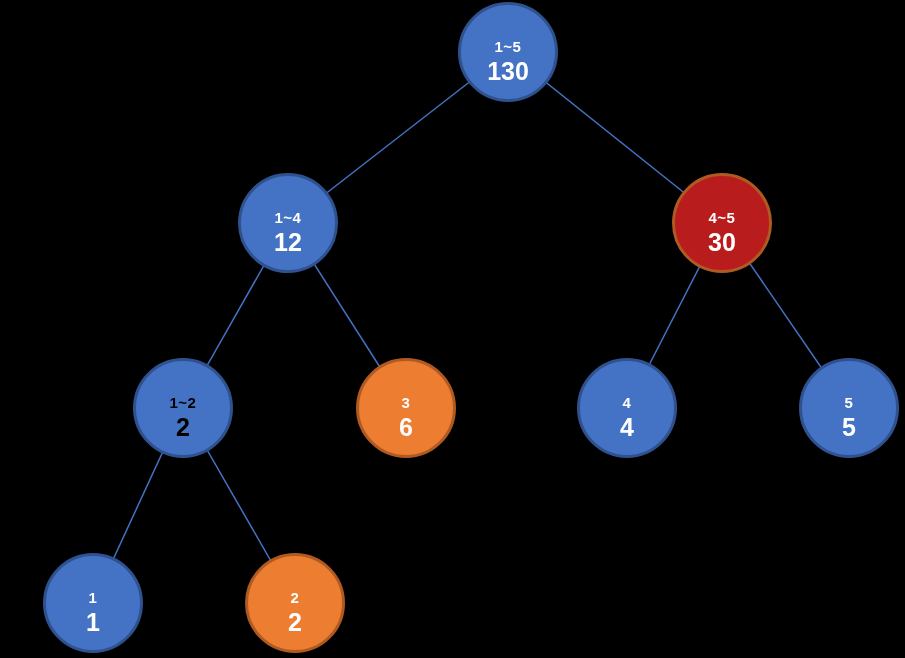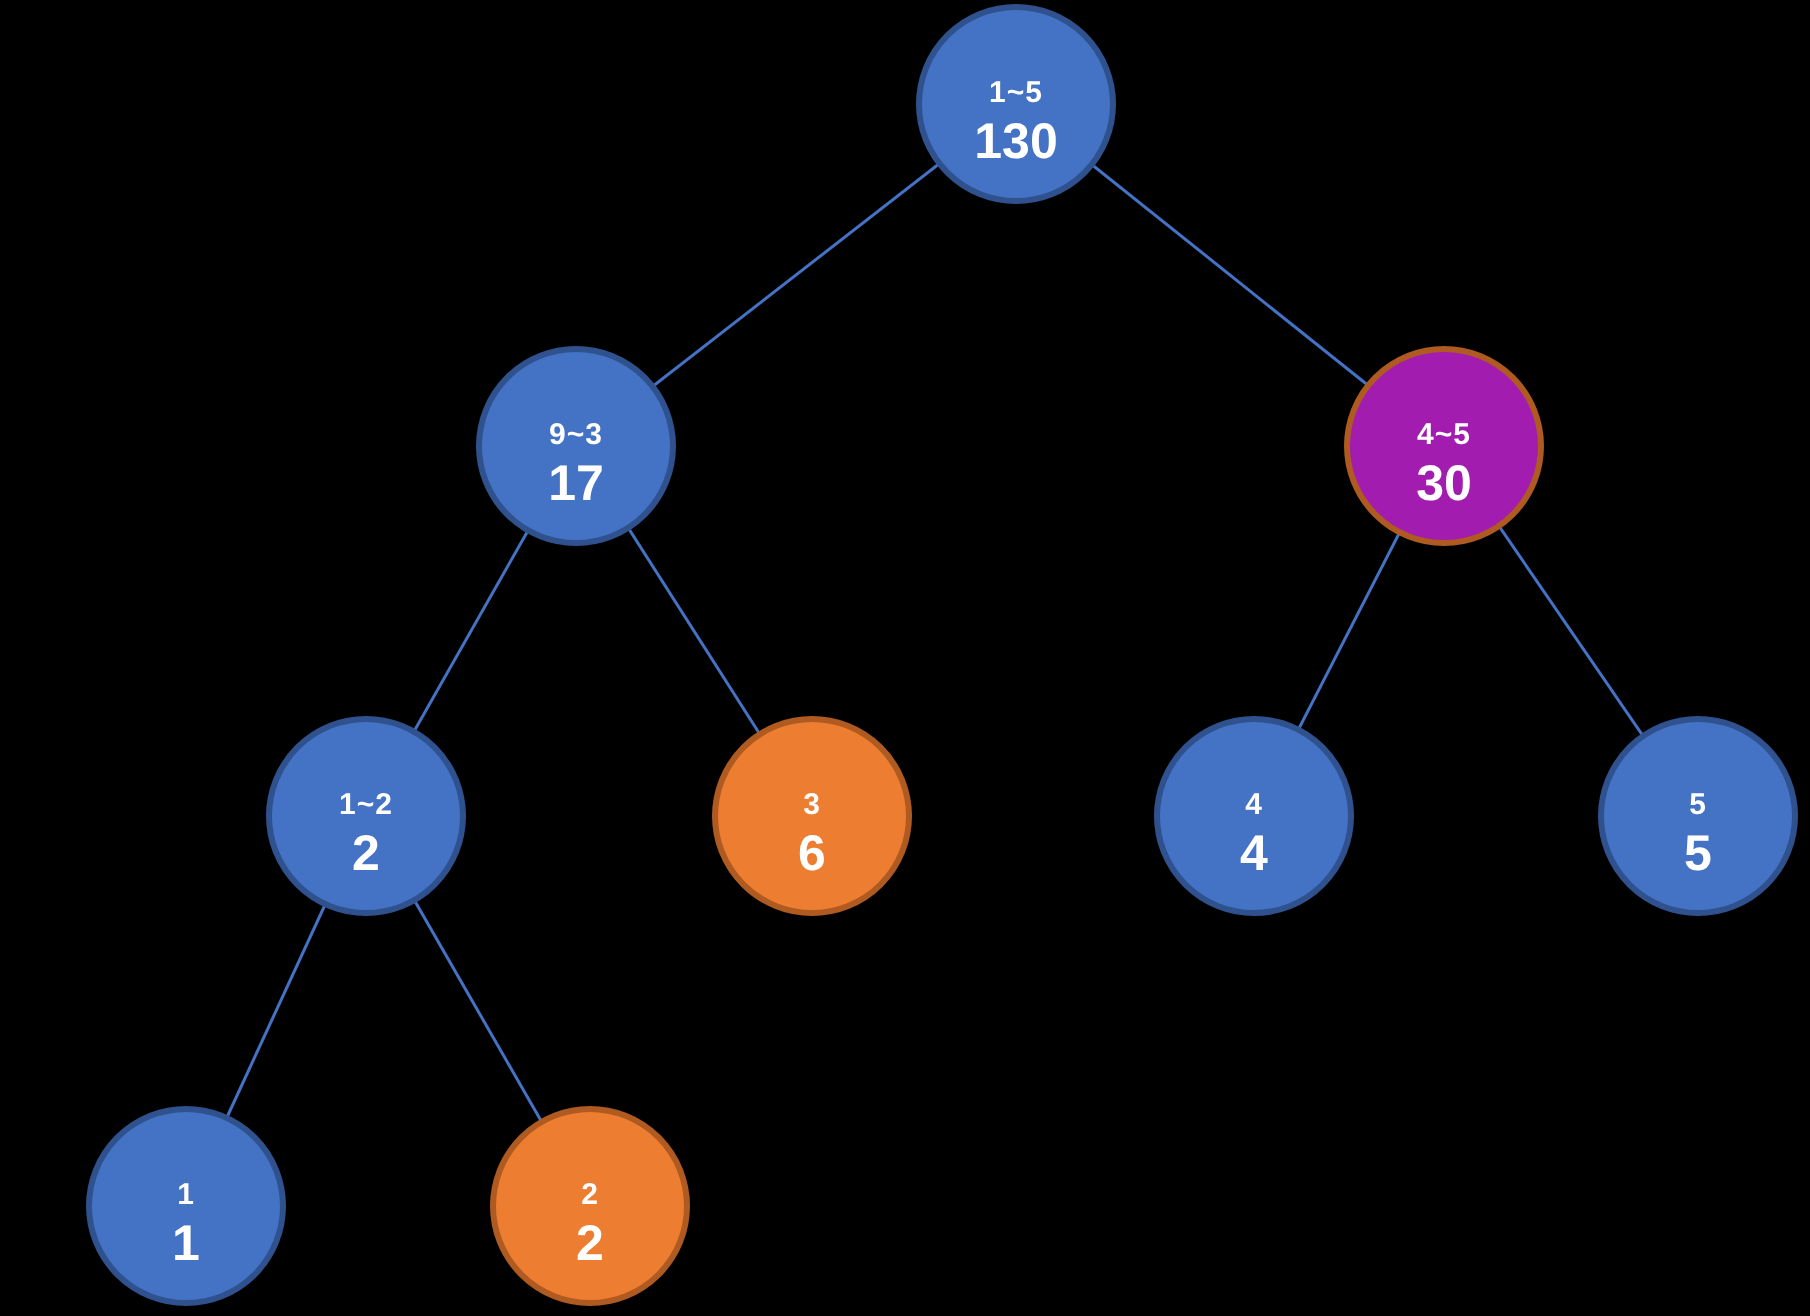--- a/index.html
+++ b/index.html
@@ -67,28 +67,28 @@
       <line x1="722" y1="223" x2="849" y2="408" stroke="#4472C4" stroke-width="1.5"></line>
       <line x1="183" y1="408" x2="93" y2="603" stroke="#4472C4" stroke-width="1.5"></line>
       <line x1="183" y1="408" x2="295" y2="603" stroke="#4472C4" stroke-width="1.5"></line>
     </svg>
   <div id="nodes">
       <div class="node" style="left: 458px; top: 2px; width: 100px; height: 100px; background: rgb(68, 114, 196); border-color: rgb(47, 82, 143); color: rgb(255, 255, 255);">
     <div class="range">1~5</div>
     <div class="value">130</div>
   </div>
       <div class="node" style="left: 238px; top: 173px; width: 100px; height: 100px; background: rgb(68, 114, 196); border-color: rgb(47, 82, 143); color: rgb(255, 255, 255);">
-    <div class="range">9~3</div>
-    <div class="value">17</div>
+    <div class="range">1~4</div>
+    <div class="value">12</div>
   </div>
-      <div class="node" style="left: 672px; top: 173px; width: 100px; height: 100px; background: #a21caf; border-color: rgb(174, 90, 33); color: rgb(255, 255, 255);">
+      <div class="node" style="left: 672px; top: 173px; width: 100px; height: 100px; background: #b91c1c; border-color: rgb(174, 90, 33); color: rgb(255, 255, 255);">
     <div class="range">4~5</div>
     <div class="value">30</div>
   </div>
-      <div class="node" style="left: 133px; top: 358px; width: 100px; height: 100px; background: rgb(68, 114, 196); border-color: rgb(47, 82, 143); color: #ffffff;">
+      <div class="node" style="left: 133px; top: 358px; width: 100px; height: 100px; background: rgb(68, 114, 196); border-color: rgb(47, 82, 143); color: #000000;">
     <div class="range">1~2</div>
     <div class="value">2</div>
   </div>
       <div class="node" style="left: 356px; top: 358px; width: 100px; height: 100px; background: rgb(237, 125, 49); border-color: rgb(174, 90, 33); color: rgb(255, 255, 255);">
     <div class="range">3</div>
     <div class="value">6</div>
   </div>
       <div class="node" style="left: 577px; top: 358px; width: 100px; height: 100px; background: rgb(68, 114, 196); border-color: rgb(47, 82, 143); color: rgb(255, 255, 255);">
     <div class="range">4</div>
     <div class="value">4</div>

